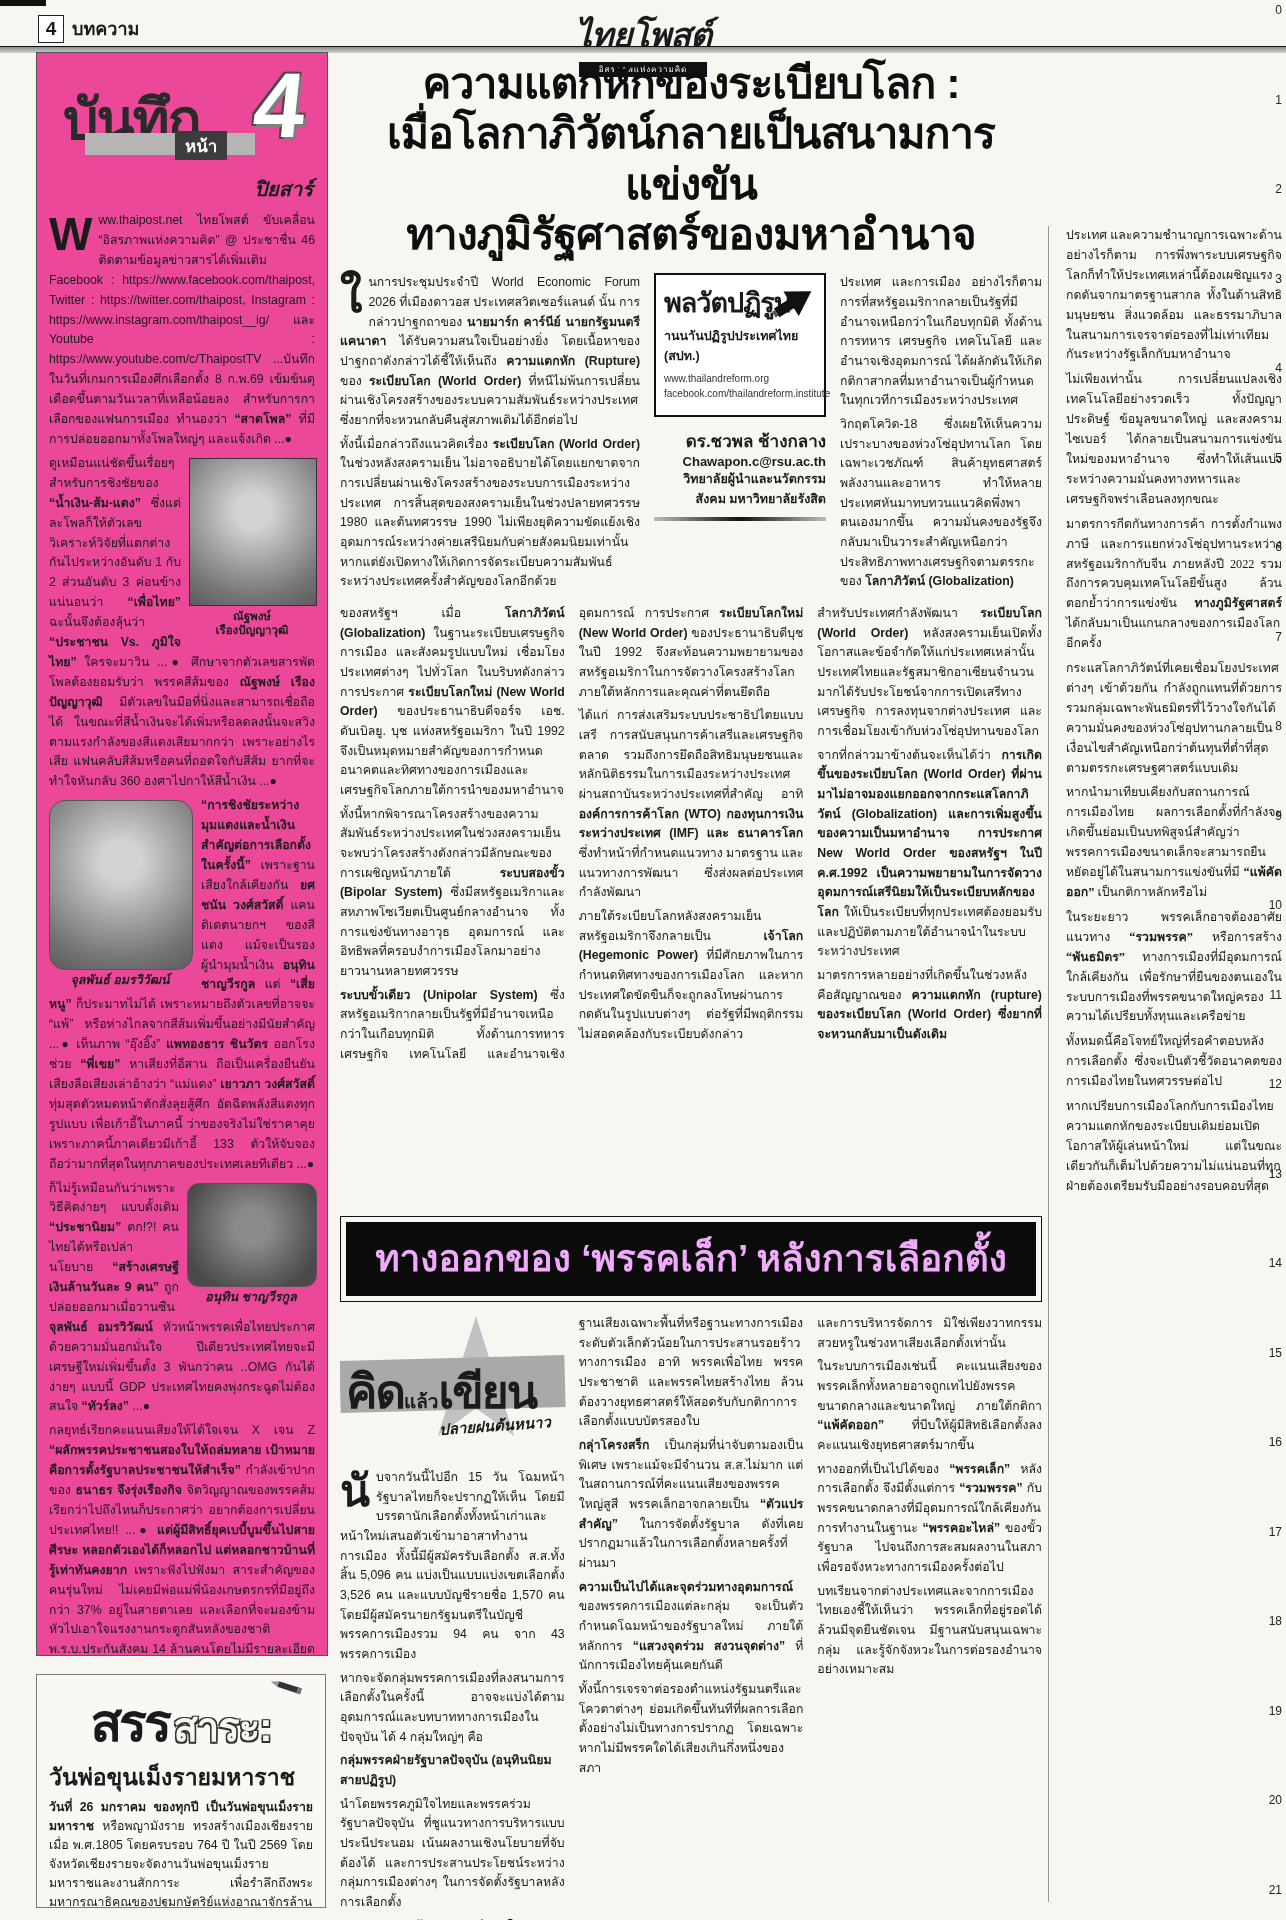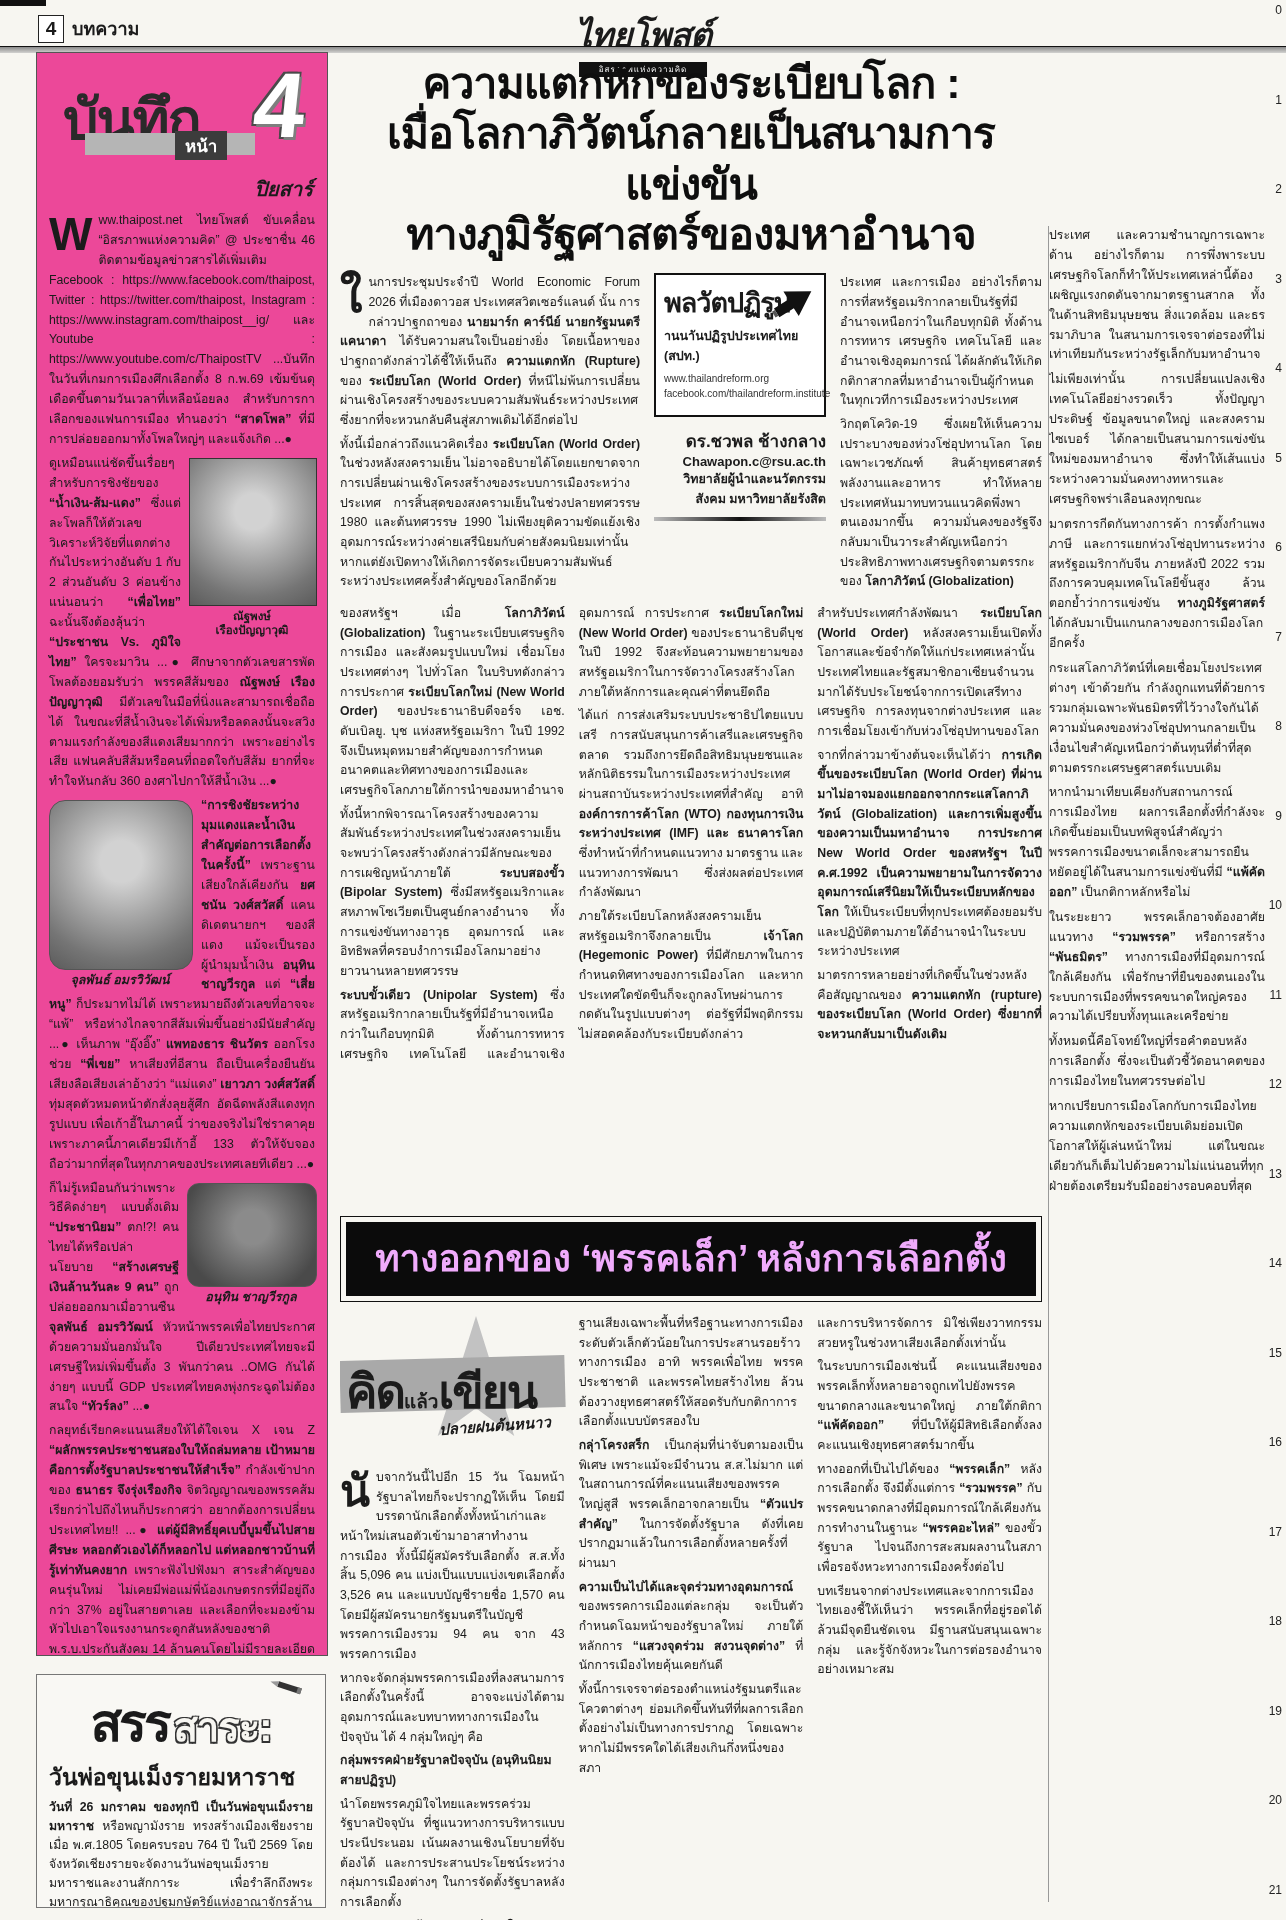--- a/index.html
+++ b/index.html
@@ -95,21 +95,21 @@
   .kl-brush{position:absolute;left:0px;top:44px;width:100%;height:52px;background:#a9a9a9;transform:rotate(-1.5deg);}
   .kl-text{position:absolute;left:6px;top:40px;width:100%;}
   .kl-w1{font-size:47px;font-weight:900;letter-spacing:-2px;}
   .kl-w2{font-size:19px;font-weight:900;}
   .kl-w3{font-size:46px;font-weight:900;letter-spacing:-2px;}
   .kl-sign{position:absolute;right:14px;top:100px;font-style:italic;font-size:15px;font-weight:bold;
            transform:rotate(-4deg);}
   .dropcap2{float:left;font-size:44px;line-height:0.9;font-weight:900;padding:3px 6px 0 0;}
   
   .rightcol{position:absolute;left:1048px;top:226px;width:216px;height:1676px;border-left:1px solid #999;
-            padding-left:0;font-size:12.3px;line-height:1.62;text-align:justify;overflow:hidden;}
+            padding-left:17px;font-size:12.3px;line-height:1.62;text-align:justify;overflow:hidden;font-family:Liberation Serif, serif;}
   .rightcol p{margin:0 0 5px 0;}
   b{font-weight:bold;}
 </style>
 </head>
 <body>
 
 <div class="sheet">
   <div class="corner-mark"></div>
 
   <div class="hdr">
@@ -235,21 +235,21 @@
         <div class="author">
           <div class="a1">ดร.ชวพล ช้างกลาง</div>
           <div class="a2">Chawapon.c@rsu.ac.th</div>
           <div class="a3">วิทยาลัยผู้นำและนวัตกรรมสังคม มหาวิทยาลัยรังสิต</div>
           <div class="author-rule"></div>
         </div>
       </div>
       <div class="tcol tcol3">
         <div>
             <p><span>ประเทศ และการเมือง อย่างไรก็ตาม การที่สหรัฐอเมริกากลายเป็นรัฐที่มีอำนาจเหนือกว่าในเกือบทุกมิติ ทั้งด้านการทหาร เศรษฐกิจ เทคโนโลยี และอำนาจเชิงอุดมการณ์ ได้ผลักดันให้เกิดกติกาสากลที่มหาอำนาจเป็นผู้กำหนดในทุกเวทีการเมืองระหว่างประเทศ</span></p>
-            <p><span>วิกฤตโควิด-19 ซึ่งเผยให้เห็นความเปราะบางของห่วงโซ่อุปทานโลก โดยเฉพาะเวชภัณฑ์ สินค้ายุทธศาสตร์ พลังงานและอาหาร ทำให้หลายประเทศหันมาทบทวนแนวคิดพึ่งพาตนเองมากขึ้น ความมั่นคงของรัฐจึงกลับมาเป็นวาระสำคัญเหนือกว่าประสิทธิภาพทางเศรษฐกิจตามตรรกะของ </span><b>โลกาภิวัตน์ (Globalization)</b><span></span></p>
+            <p><span>วิกฤตโควิด-18 ซึ่งเผยให้เห็นความเปราะบางของห่วงโซ่อุปทานโลก โดยเฉพาะเวชภัณฑ์ สินค้ายุทธศาสตร์ พลังงานและอาหาร ทำให้หลายประเทศหันมาทบทวนแนวคิดพึ่งพาตนเองมากขึ้น ความมั่นคงของรัฐจึงกลับมาเป็นวาระสำคัญเหนือกว่าประสิทธิภาพทางเศรษฐกิจตามตรรกะของ </span><b>โลกาภิวัตน์ (Globalization)</b><span></span></p>
           </div>
       </div>
     </div>
 
     <div class="mainbody">
         <p><span>ของสหรัฐฯ เมื่อ </span><b>โลกาภิวัตน์ (Globalization)</b><span> ในฐานะระเบียบเศรษฐกิจ การเมือง และสังคมรูปแบบใหม่ เชื่อมโยงประเทศต่างๆ ไปทั่วโลก ในบริบทดังกล่าว การประกาศ </span><b>ระเบียบโลกใหม่ (New World Order)</b><span> ของประธานาธิบดีจอร์จ เอช. ดับเบิลยู. บุช แห่งสหรัฐอเมริกา ในปี 1992 จึงเป็นหมุดหมายสำคัญของการกำหนดอนาคตและทิศทางของการเมืองและเศรษฐกิจโลกภายใต้การนำของมหาอำนาจ</span></p>
         <p><span>ทั้งนี้หากพิจารณาโครงสร้างของความสัมพันธ์ระหว่างประเทศในช่วงสงครามเย็น จะพบว่าโครงสร้างดังกล่าวมีลักษณะของการเผชิญหน้าภายใต้ </span><b>ระบบสองขั้ว (Bipolar System)</b><span> ซึ่งมีสหรัฐอเมริกาและสหภาพโซเวียตเป็นศูนย์กลางอำนาจ ทั้งการแข่งขันทางอาวุธ อุดมการณ์ และอิทธิพลที่ครอบงำการเมืองโลกมาอย่างยาวนานหลายทศวรรษ</span></p>
         <p><span></span><b>ระบบขั้วเดียว (Unipolar System)</b><span> ซึ่งสหรัฐอเมริกากลายเป็นรัฐที่มีอำนาจเหนือกว่าในเกือบทุกมิติ ทั้งด้านการทหาร เศรษฐกิจ เทคโนโลยี และอำนาจเชิงอุดมการณ์ การประกาศ </span><b>ระเบียบโลกใหม่ (New World Order)</b><span> ของประธานาธิบดีบุชในปี 1992 จึงสะท้อนความพยายามของสหรัฐอเมริกาในการจัดวางโครงสร้างโลกภายใต้หลักการและคุณค่าที่ตนยึดถือ</span></p>
         <p><span>ได้แก่ การส่งเสริมระบบประชาธิปไตยแบบเสรี การสนับสนุนการค้าเสรีและเศรษฐกิจตลาด รวมถึงการยึดถือสิทธิมนุษยชนและหลักนิติธรรมในการเมืองระหว่างประเทศ ผ่านสถาบันระหว่างประเทศที่สำคัญ อาทิ </span><b>องค์การการค้าโลก (WTO) กองทุนการเงินระหว่างประเทศ (IMF) และ ธนาคารโลก</b><span> ซึ่งทำหน้าที่กำหนดแนวทาง มาตรฐาน และแนวทางการพัฒนา ซึ่งส่งผลต่อประเทศกำลังพัฒนา</span></p>
         <p><span>ภายใต้ระเบียบโลกหลังสงครามเย็น สหรัฐอเมริกาจึงกลายเป็น </span><b>เจ้าโลก (Hegemonic Power)</b><span> ที่มีศักยภาพในการกำหนดทิศทางของการเมืองโลก และหากประเทศใดขัดขืนก็จะถูกลงโทษผ่านการกดดันในรูปแบบต่างๆ ต่อรัฐที่มีพฤติกรรมไม่สอดคล้องกับระเบียบดังกล่าว</span></p>

